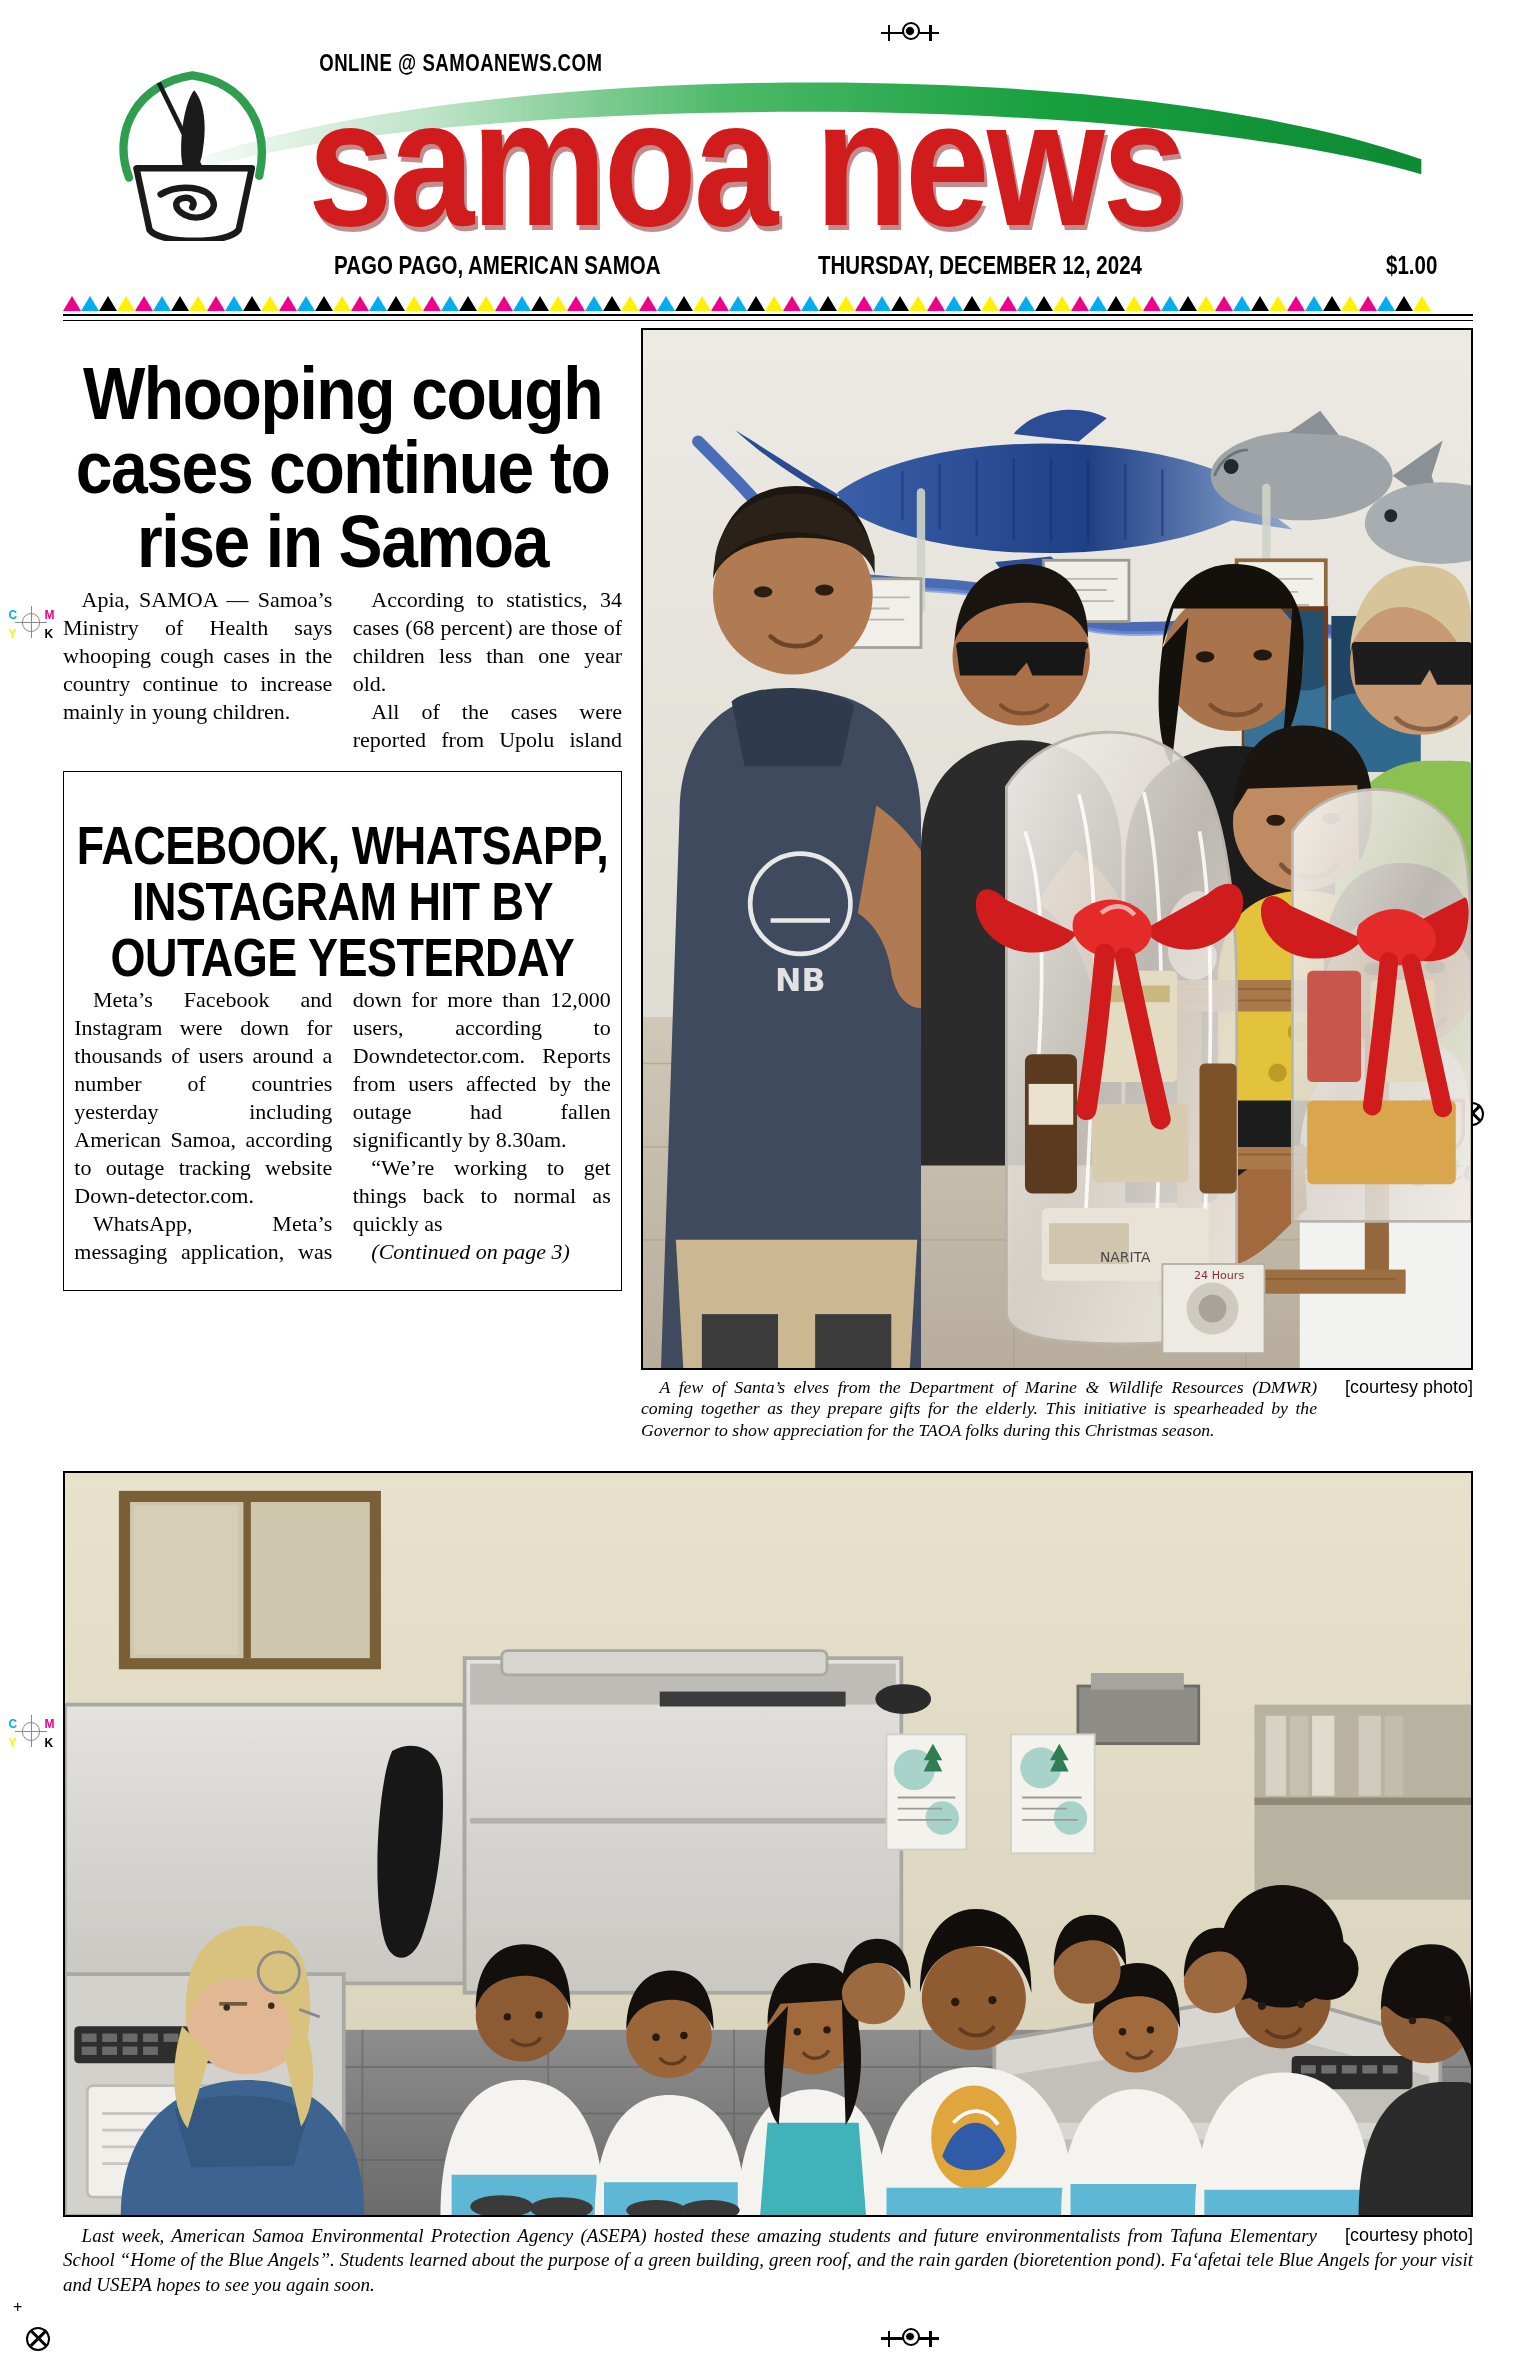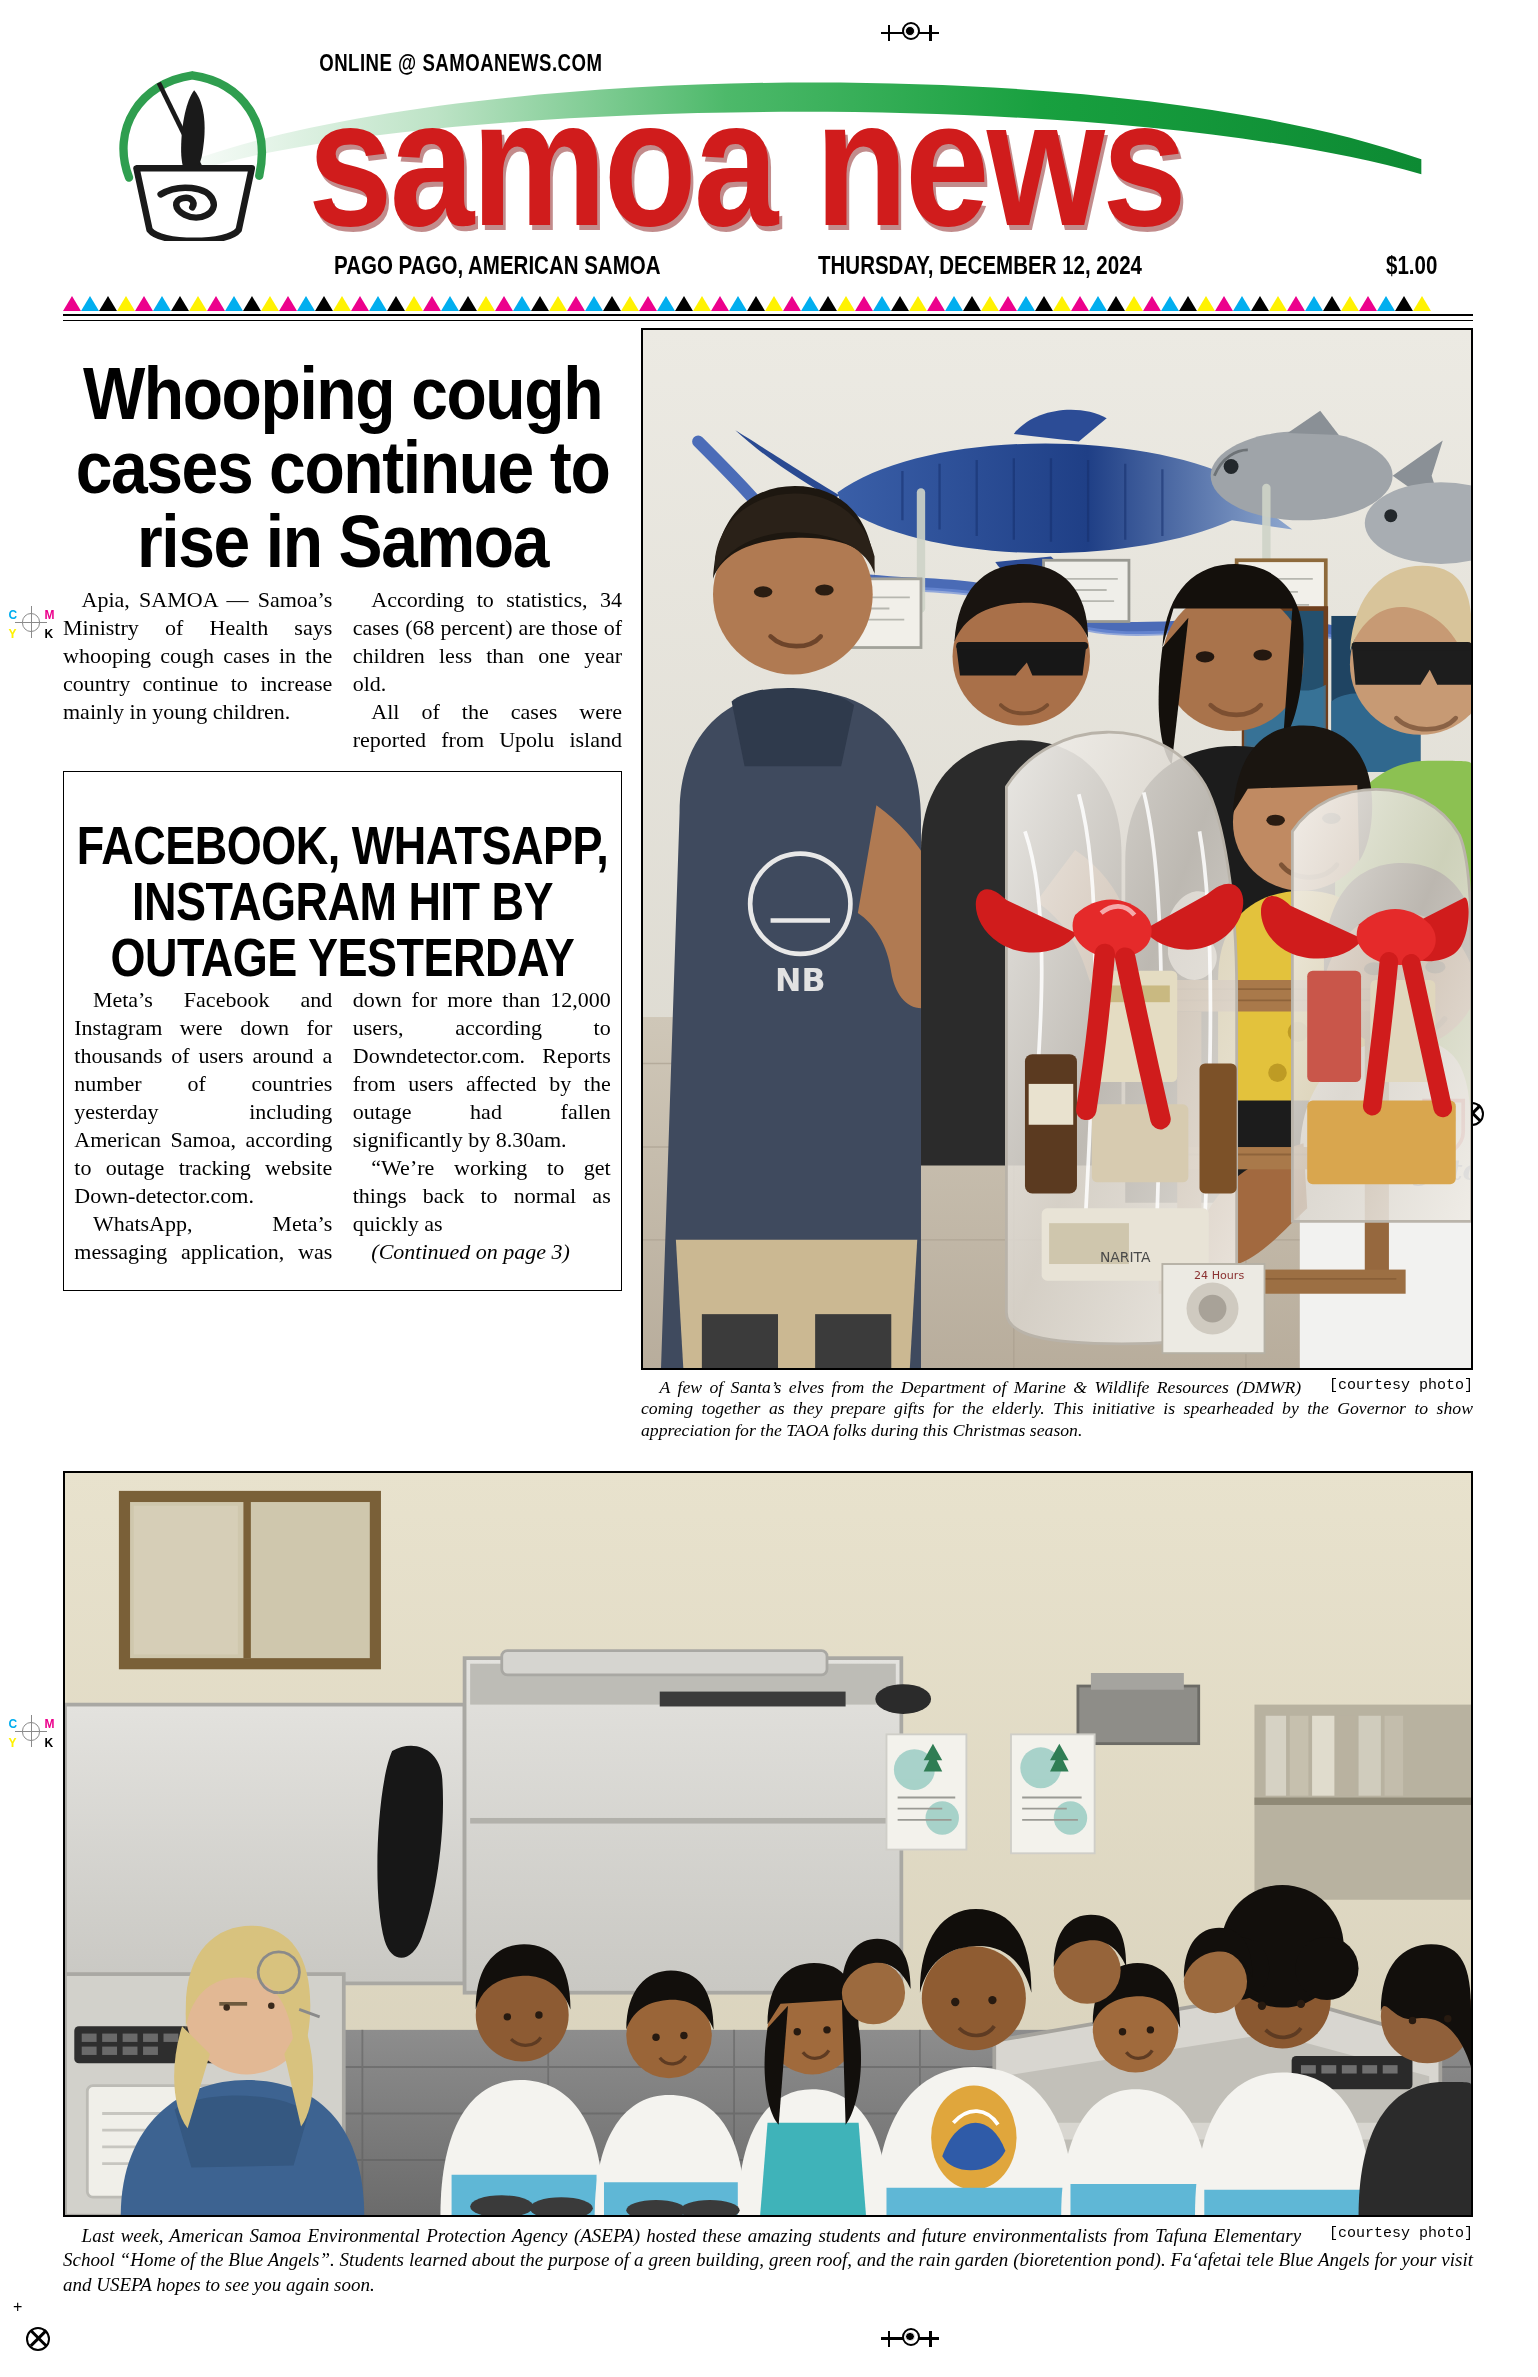--- a/index.html
+++ b/index.html
@@ -299,24 +299,24 @@
     position: relative;
   }
   #caption1 { width: 832px; }
   #caption2 {
     width: 1410px;
     font-size: 19px;
     line-height: 1.3;
   }
   .credit {
     font-style: normal;
-    font-size: 15px;
+    font-size: 18px;
     float: right;
     margin-left: 9.3px;
-    font-family: Liberation Mono, monospace;
+    font-family: Liberation Sans, sans-serif;
   }
 
   #bottom-block {
     position: absolute;
     left: 63px; top: 1471px;
     width: 1410px;
   }
 
   
   .photo-svg { display: block; width: 100%; height: 100%; }

